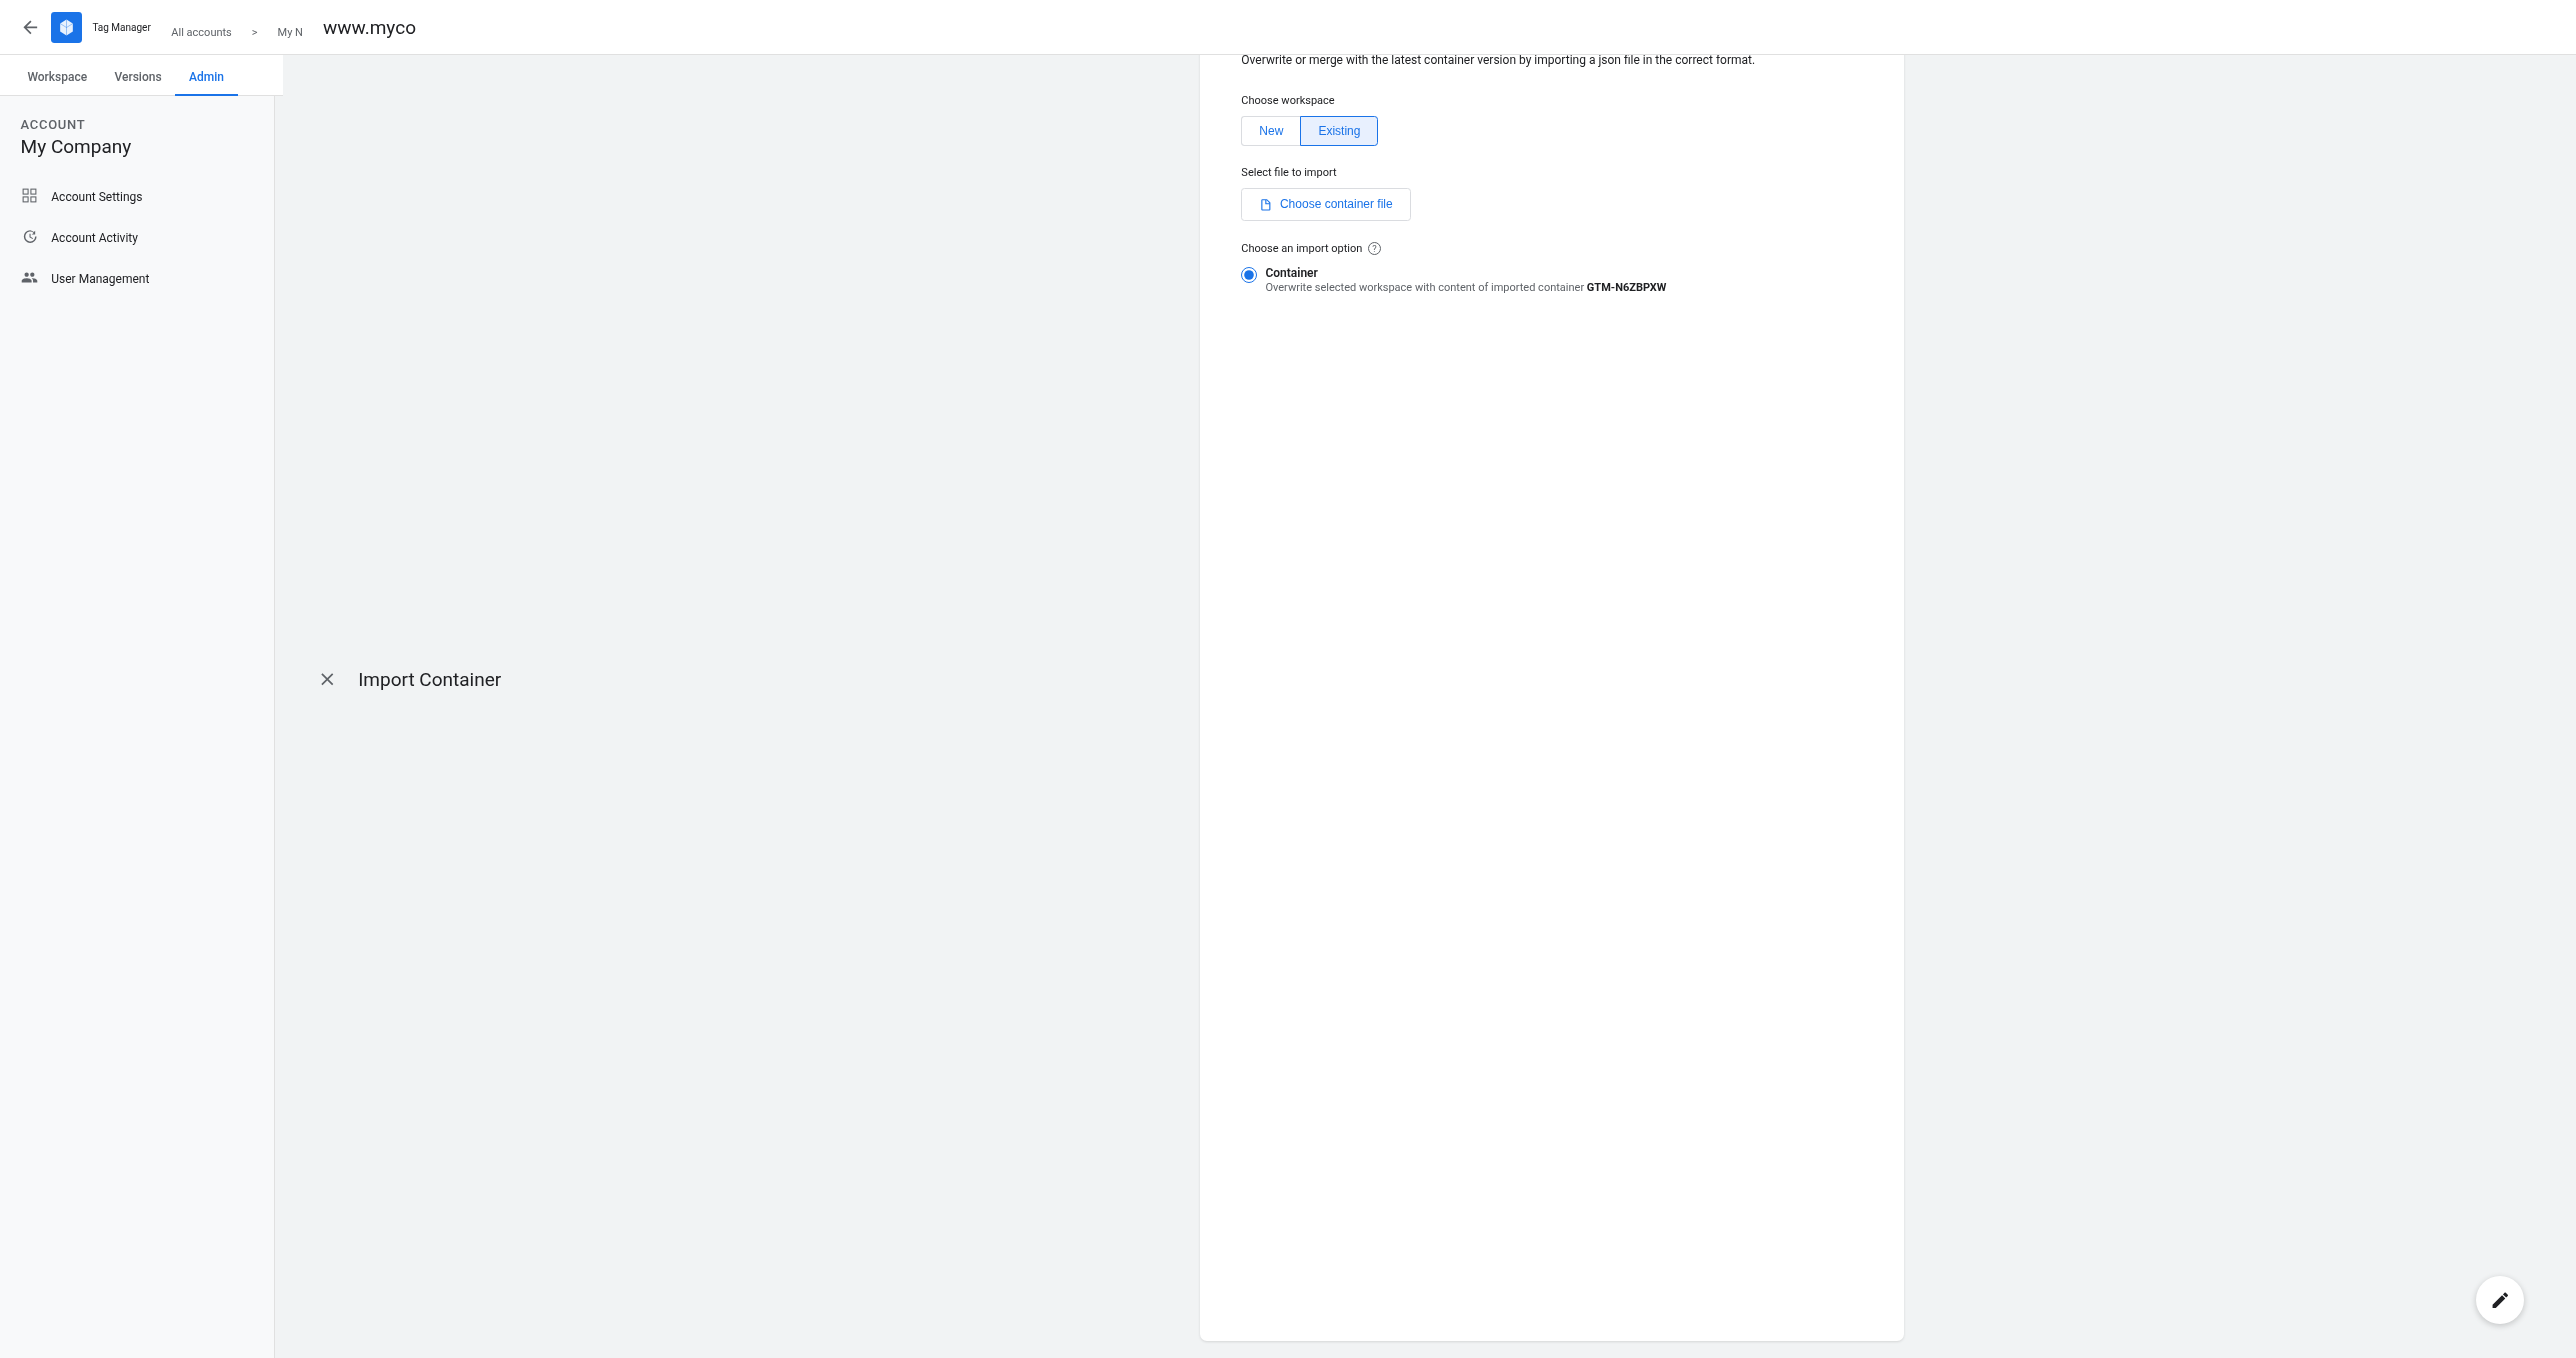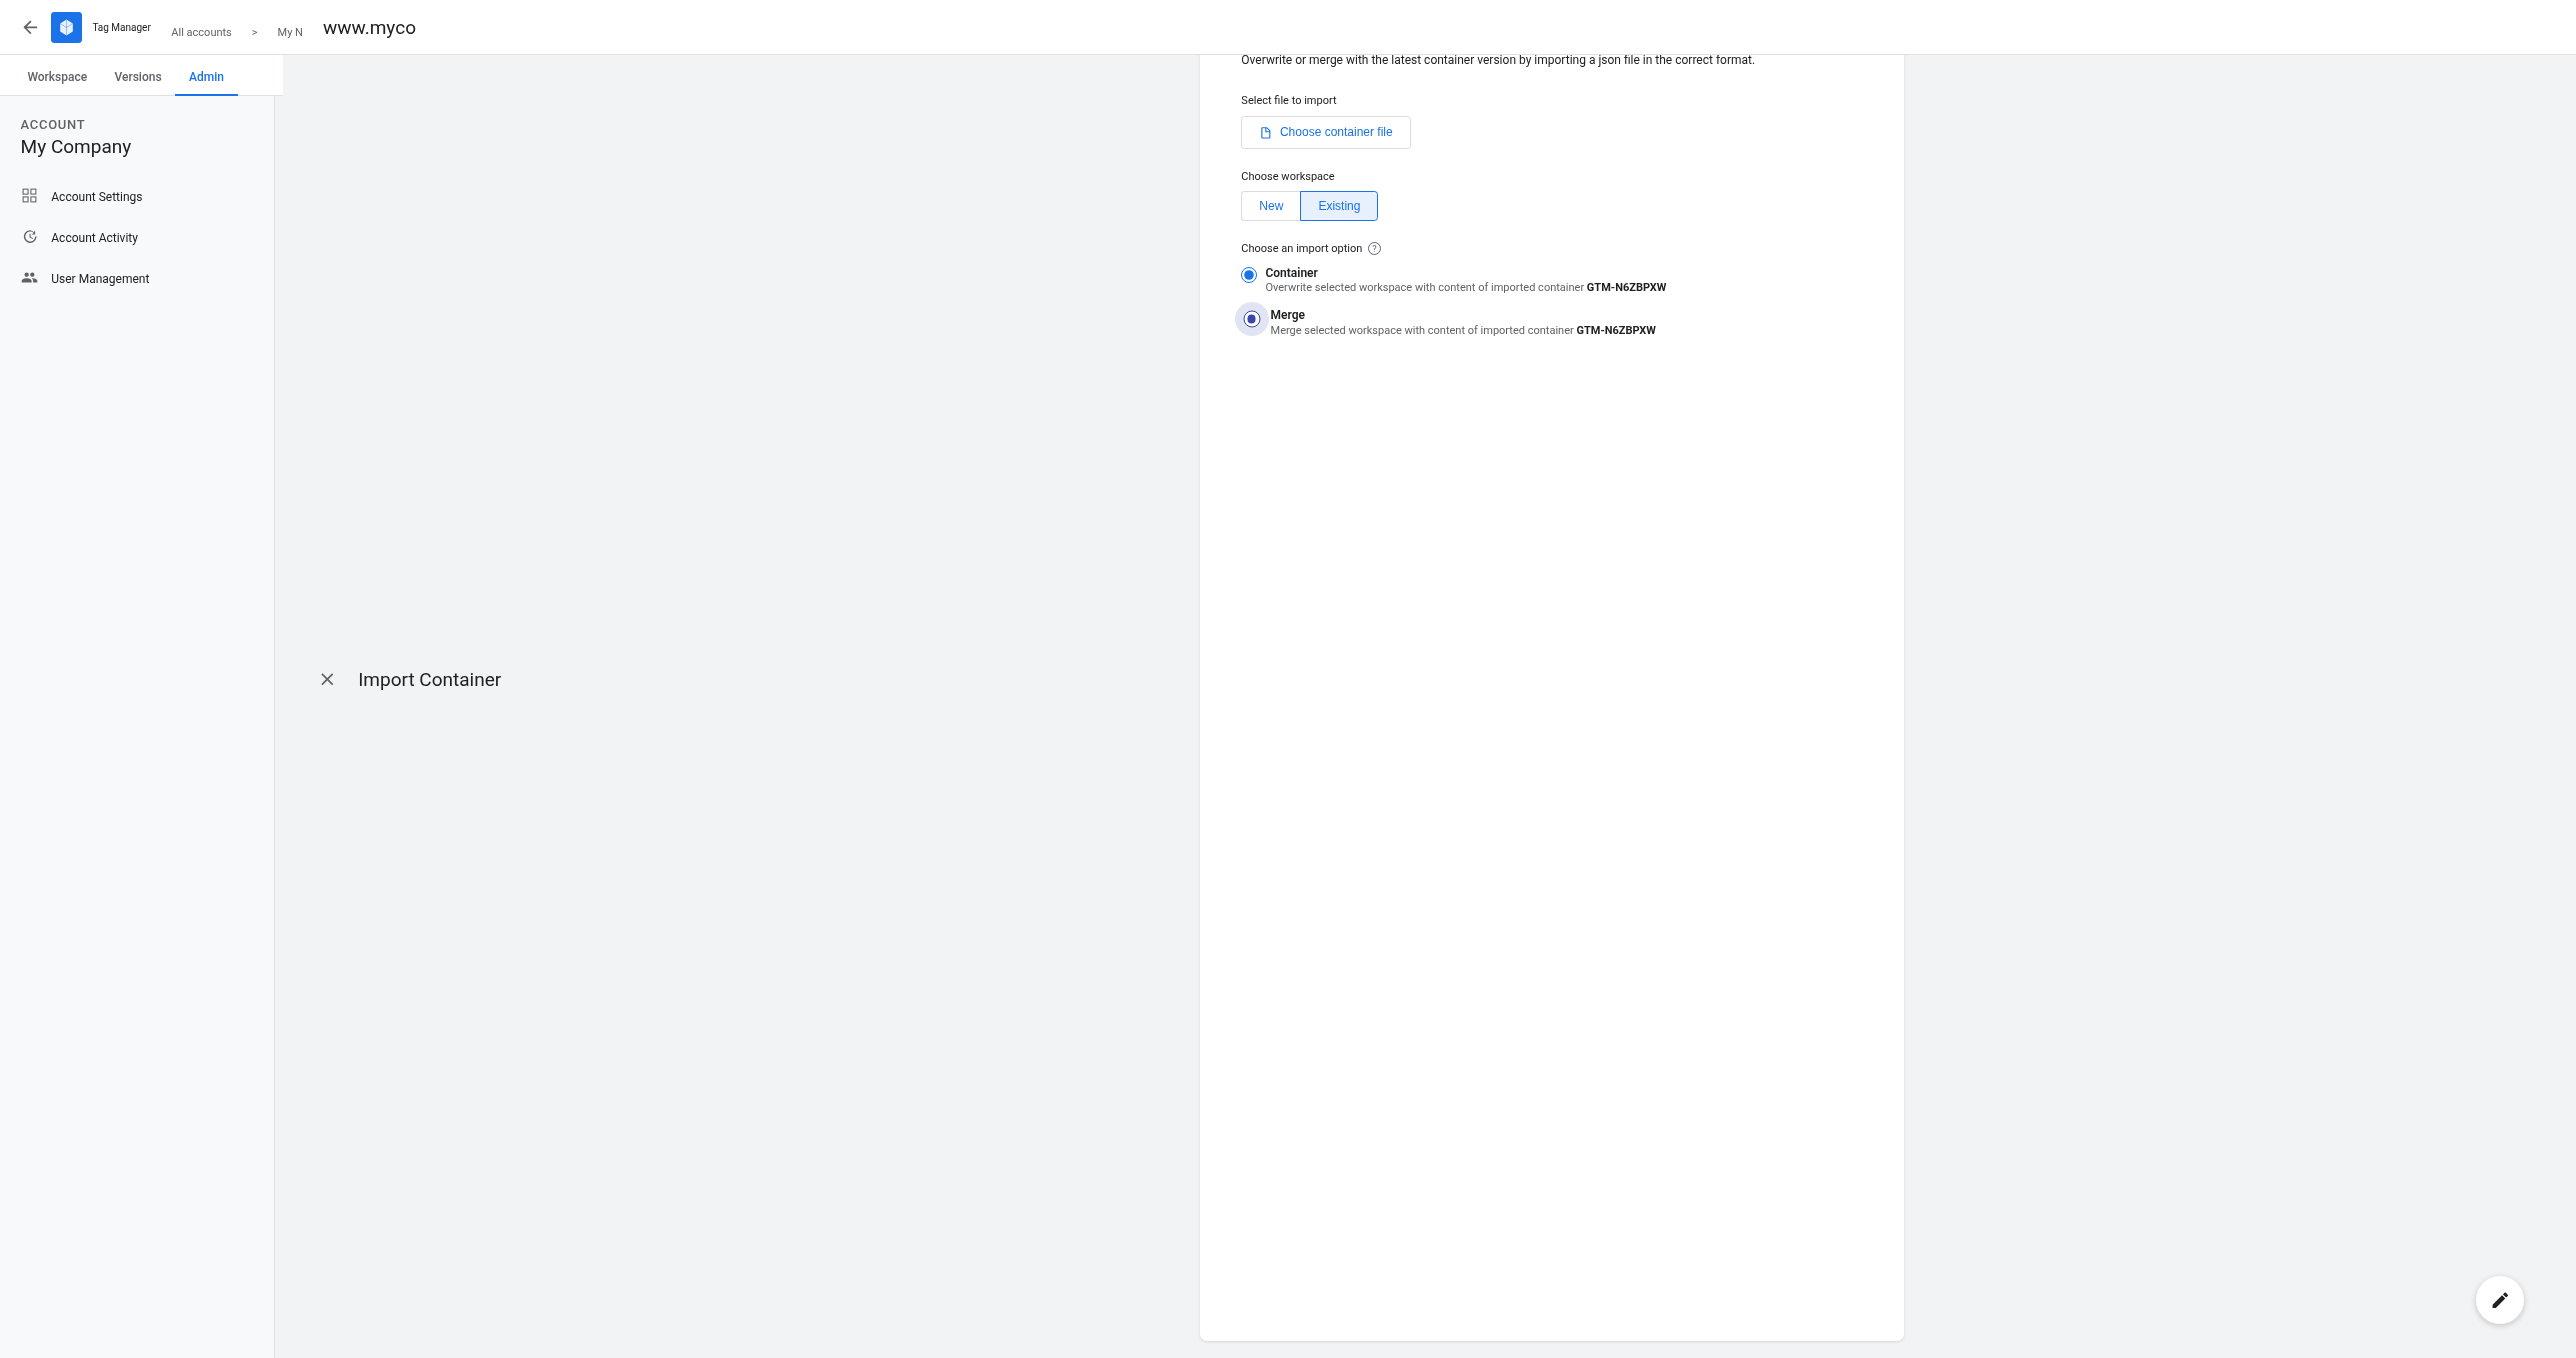--- a/index.html
+++ b/index.html
@@ -388,69 +388,54 @@
       </div>
       <div class="dialog-title">Import Container</div>
     </div>
 
     <div class="dialog-body">
       <div class="dialog-card">
 
         <div class="description-text">Overwrite or merge with the latest container version by importing a json file in the correct format.</div>
 
         <div class="form-section">
+          <label class="form-label">Choose workspace</label>
+          <div class="workspace-toggle">
+            <button class="toggle-btn">New</button>
+            <button class="toggle-btn active">Existing</button>
+          </div>
+        </div>
+
+        <div class="form-section">
           <label class="form-label">Select file to import</label>
           <button class="choose-file-btn">
             <svg width="13.7" height="13.7" viewBox="0 0 24 24" fill="#1a73e8">
               <path d="M14 2H6a2 2 0 0 0-2 2v16a2 2 0 0 0 2 2h12a2 2 0 0 0 2-2V8l-6-6zm-1 1.5L18.5 9H13V3.5zM6 4h5v7h7v9H6V4z"></path>
             </svg>
             <span>Choose container file</span>
           </button>
-        </div>
-
-        <div class="form-section">
-          <label class="form-label">Choose workspace</label>
-          <div class="workspace-toggle">
-            <button class="toggle-btn">New</button>
-            <button class="toggle-btn active">Existing</button>
-          </div>
         </div>
 
         <div class="form-section">
           <div class="import-option-label">
             <span>Choose an import option</span>
             <div class="help-icon">?</div>
           </div>
 
           <div class="radio-option">
             <input type="radio" class="radio-input" name="import-option" checked="" style="">
             <div>
               <div class="radio-label">Container</div>
               <div class="radio-desc">
                 <span>Overwrite selected workspace with content of imported container</span>
                 <span class="container-id">GTM-N6ZBPXW</span>
               </div>
             </div>
           </div>
 
-          <div class="radio-option">
-            <div style="position:relative; width:20.6px; height:20.6px; flex-shrink:0; margin-top:0.9px;">
-              <div style="position:absolute; top:50%; left:50%; transform:translate(-50%,-50%); width:34px; height:34px; border-radius:50%; background:rgba(57,73,171,0.15);"></div>
-              <div style="position:absolute; top:50%; left:50%; transform:translate(-50%,-50%); width:17px; height:17px; border-radius:50%; border:1.7px solid #3949ab; background:#fff; display:flex; align-items:center; justify-content:center;">
-                <div style="width:8.6px; height:8.6px; border-radius:50%; background:#3949ab;"></div>
-              </div>
-            </div>
-            <div>
-              <div class="radio-label">Merge</div>
-              <div class="radio-desc">
-                <span>Merge selected workspace with content of imported container</span>
-                <span class="container-id">GTM-N6ZBPXW</span>
-              </div>
-            </div>
-          </div>
 
         </div>
 
       </div>
     </div>
   </div>
 </div>
 
 <div class="fab-btn">
   <svg width="20.6" height="20.6" viewBox="0 0 24 24" fill="#202124">

